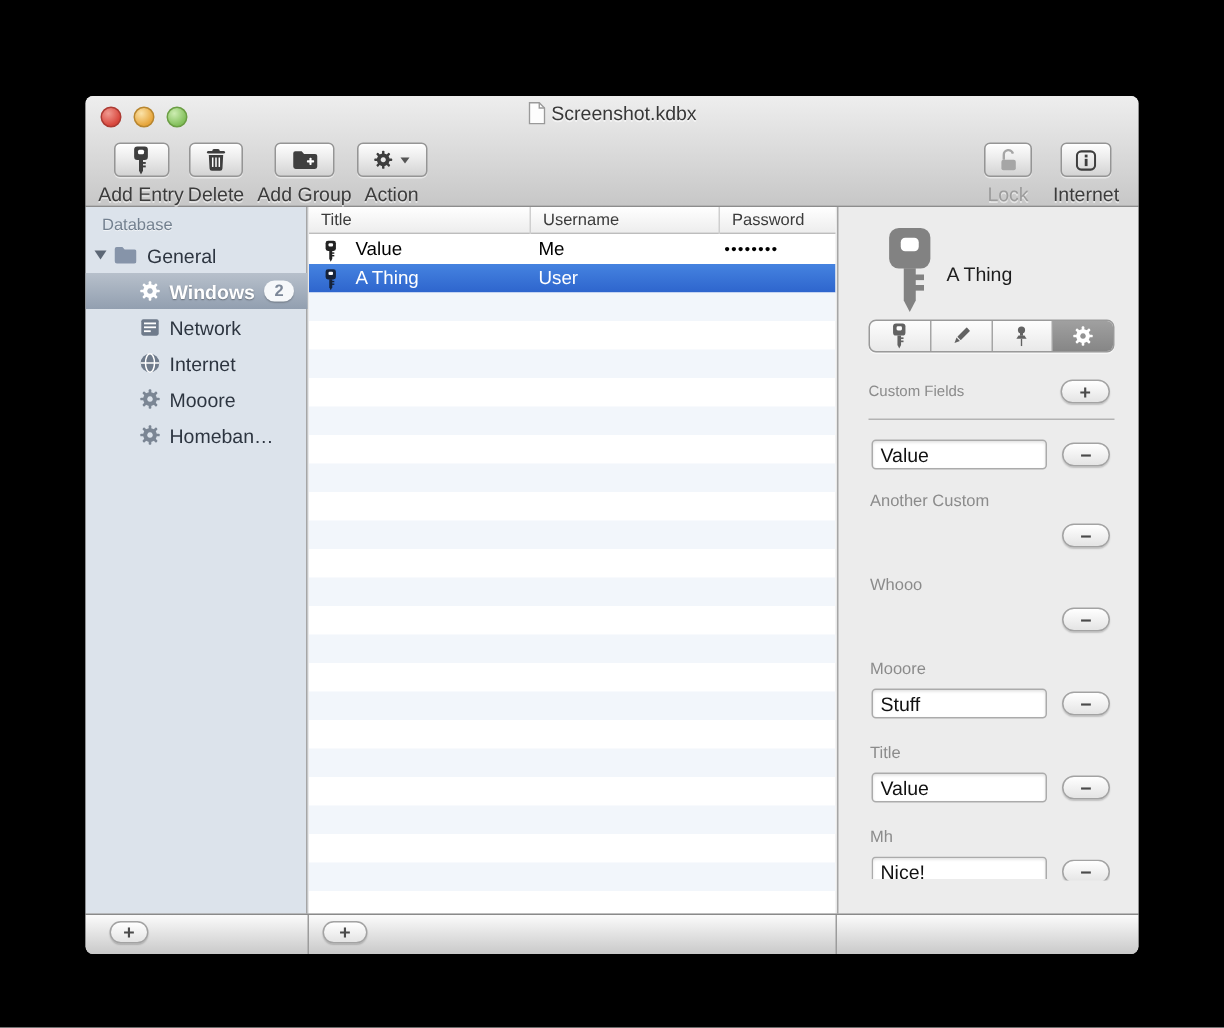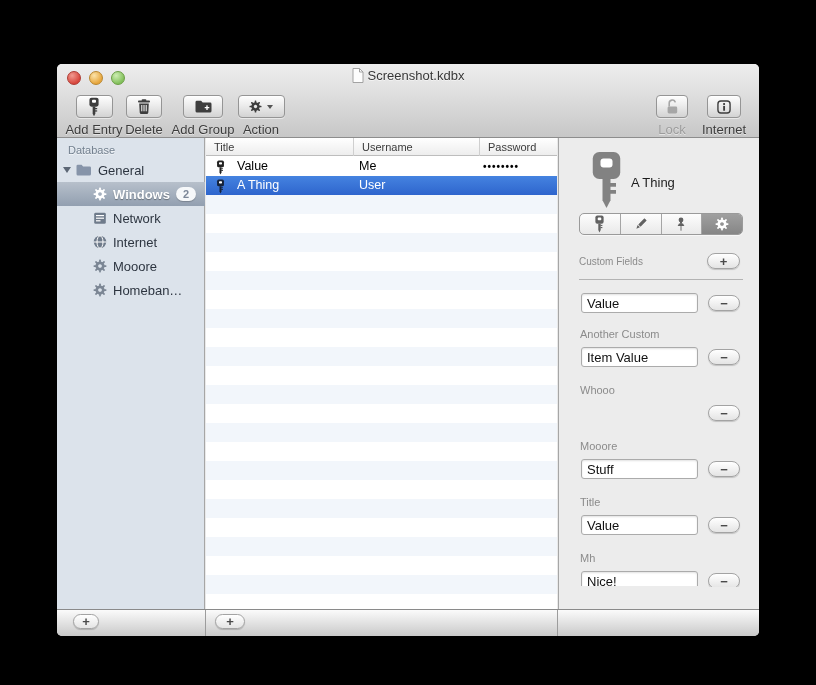--- a/index.html
+++ b/index.html
@@ -403,21 +403,20 @@
         <span>+</span>
       </div>
     <div class="divider"></div>
 
     <input class="f-input" style="top: 155px;" value="Value">
     <div class="pill f-minus" style="top:157px;">
         <span>−</span>
       </div>
 
     <div class="f-label" style="top:190px;">Another Custom</div>
-    <input class="f-input" style="top: 209px;" value="Item Value">
     <div class="pill f-minus" style="top:211px;">
         <span>−</span>
       </div>
 
     <div class="f-label" style="top:246px;">Whooo</div>
     <div class="pill f-minus" style="top:267px;">
         <span>−</span>
       </div>
 
     <div class="f-label" style="top:302px;">Mooore</div>

